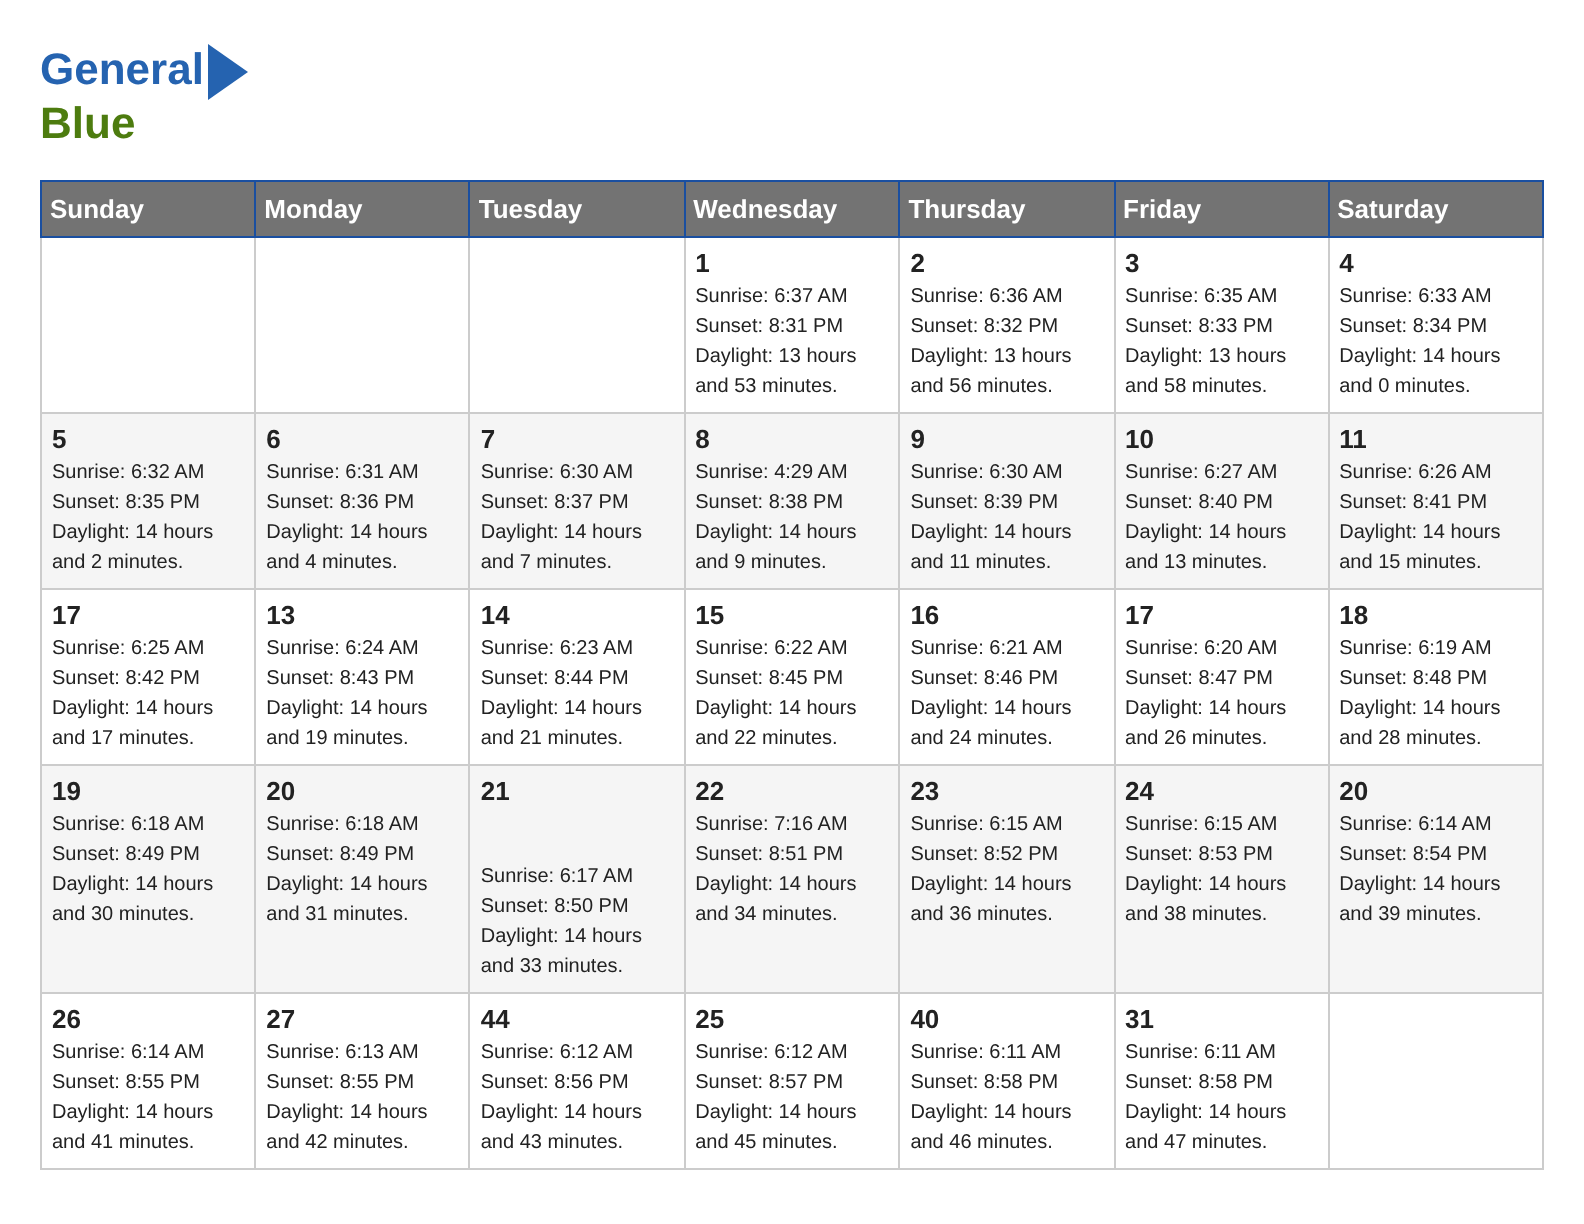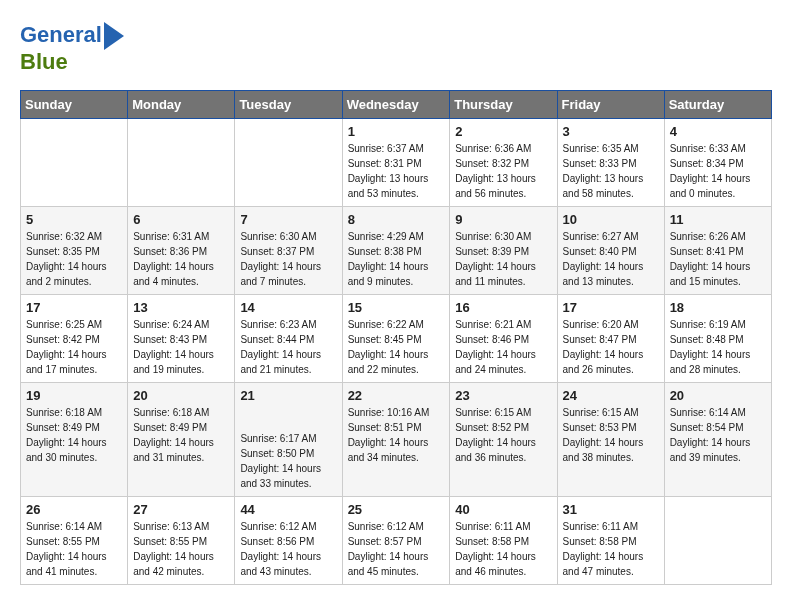--- a/index.html
+++ b/index.html
@@ -279,21 +279,21 @@
         </td>
         <td>
           <span class="day-number">21</span>
           <div class="day-info" style="white-space: pre-line; margin-top: 28px;">Sunrise: 6:17 AM
 Sunset: 8:50 PM
 Daylight: 14 hours
 and 33 minutes.</div>
         </td>
         <td>
           <span class="day-number">22</span>
-          <div class="day-info" style="white-space: pre-line;">Sunrise: 10:16 AM
+          <div class="day-info" style="white-space: pre-line;">Sunrise: 7:16 AM
 Sunset: 8:51 PM
 Daylight: 14 hours
 and 34 minutes.</div>
         </td>
         <td>
           <span class="day-number">23</span>
           <div class="day-info" style="white-space: pre-line;">Sunrise: 6:15 AM
 Sunset: 8:52 PM
 Daylight: 14 hours
 and 36 minutes.</div>

